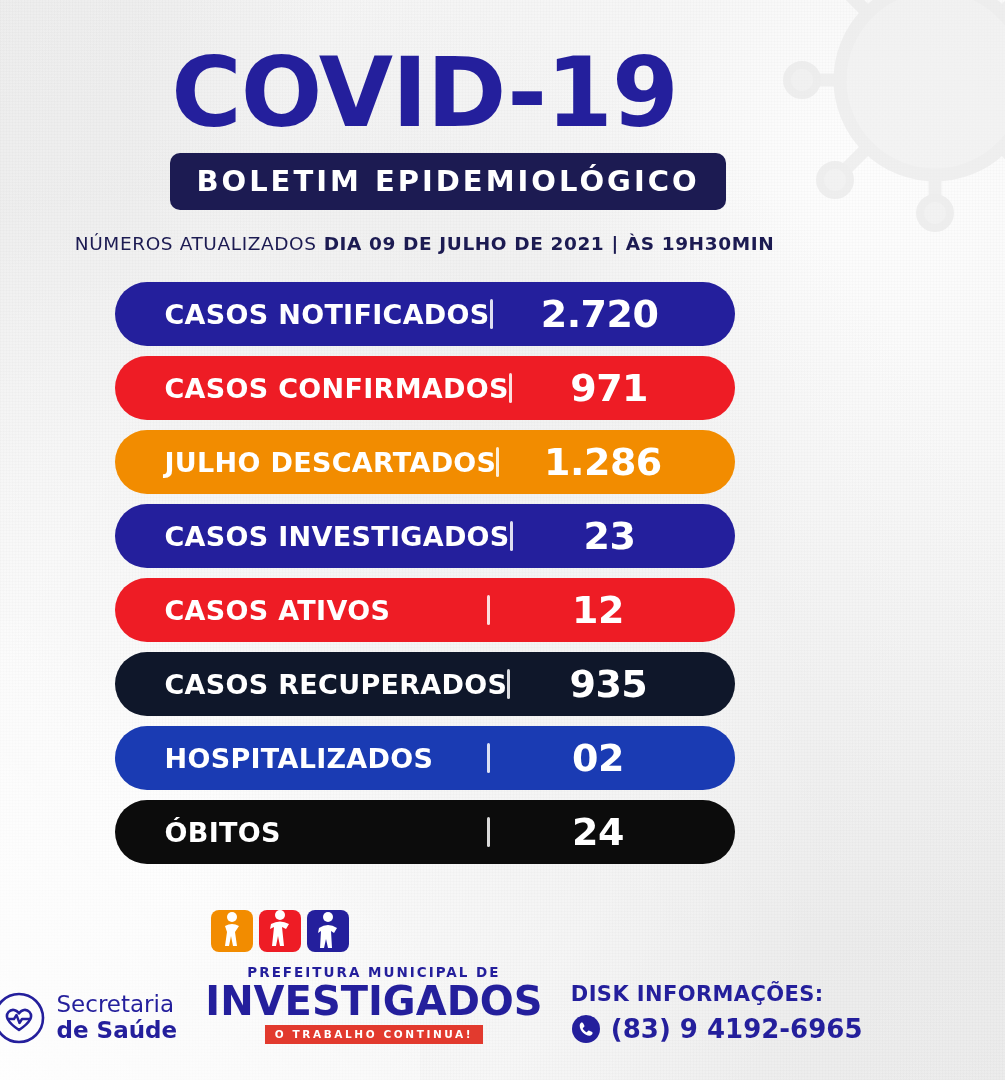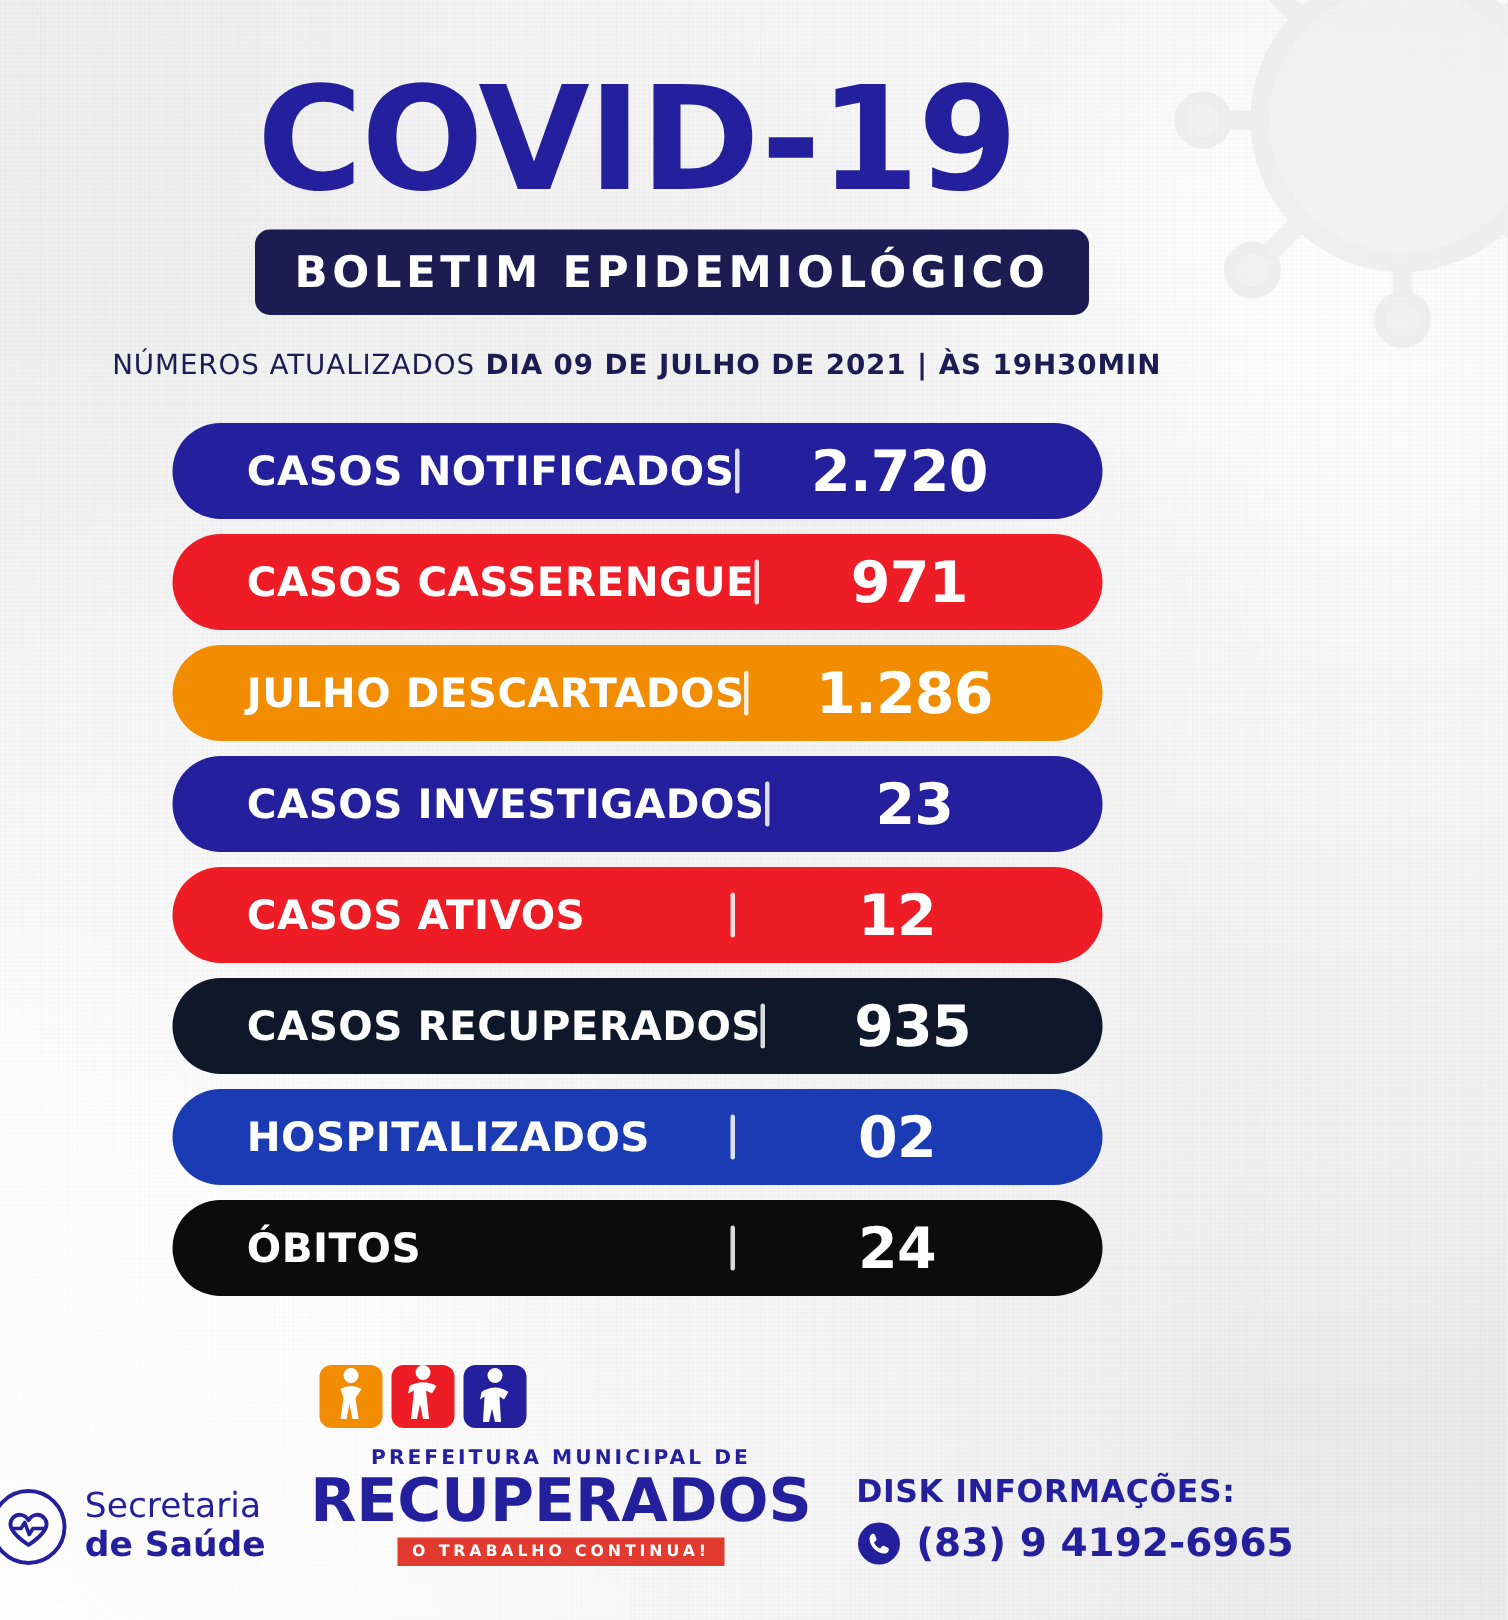--- a/index.html
+++ b/index.html
@@ -278,21 +278,21 @@
 
   <div class="stats">
 
     <div class="stat-row" style="background:#241f9c">
       <div class="stat-label">CASOS NOTIFICADOS</div>
       <div class="stat-sep"></div>
       <div class="stat-value">2.720</div>
     </div>
 
     <div class="stat-row" style="background:#ee1c25">
-      <div class="stat-label">CASOS CASSERENGUE</div>
+      <div class="stat-label">CASOS CONFIRMADOS</div>
       <div class="stat-sep"></div>
       <div class="stat-value">971</div>
     </div>
 
     <div class="stat-row" style="background:#f28c00">
       <div class="stat-label">JULHO DESCARTADOS</div>
       <div class="stat-sep"></div>
       <div class="stat-value">1.286</div>
     </div>
 
@@ -352,21 +352,21 @@
             <circle cx="27" cy="13" r="5"></circle>
             <path d="M20 22 q7 -4 14 0 l-4 6 2 14 h-4 l-2 -10 -2 10 h-4 l2 -14 z"></path>
             <circle cx="75" cy="11" r="5"></circle>
             <path d="M66 20 q9 -5 18 0 l-3 5 -4 -2 2 19 h-4 l-2 -10 -2 10 h-4 l2 -19 -4 2 z"></path>
             <circle cx="123" cy="13" r="5"></circle>
             <path d="M114 24 q9 -6 18 0 l-3 5 -3 -2 1 17 h-4 l-2 -9 -2 9 h-4 l1 -17 -3 2 z"></path>
           </g>
         </g>
       </svg>
       <div class="pref-small">PREFEITURA MUNICIPAL DE</div>
-      <div class="pref-big">RECUPERADOS</div>
+      <div class="pref-big">INVESTIGADOS</div>
       <div class="pref-slogan">O TRABALHO CONTINUA!</div>
     </div>
 
     <div class="disk">
       <div class="disk-title">DISK INFORMAÇÕES:</div>
       <div class="disk-phone-row">
         <svg width="30" height="30" viewBox="0 0 30 30" aria-hidden="true">
           <circle cx="15" cy="15" r="14" fill="#241f9c"></circle>
           <path d="M10.2 8.6 c1 -.4 1.7 -.1 2.1 .8 l1 2.2 c.3 .7 .1 1.2 -.5 1.7 l-.9 .7 c-.2 .2 -.2 .4 -.1 .6 .8 1.6 2 2.8 3.6 3.6 .2 .1 .4 .1 .6 -.1 l.7 -.9 c.5 -.6 1 -.8 1.7 -.5 l2.2 1 c.9 .4 1.2 1.1 .8 2.1 -.4 1.1 -1.5 1.9 -2.8 1.9 -4.9 0 -9.9 -5 -9.9 -9.9 0 -1.3 .5 -2.4 1.5 -3.2 z" fill="#ffffff"></path>
         </svg>

